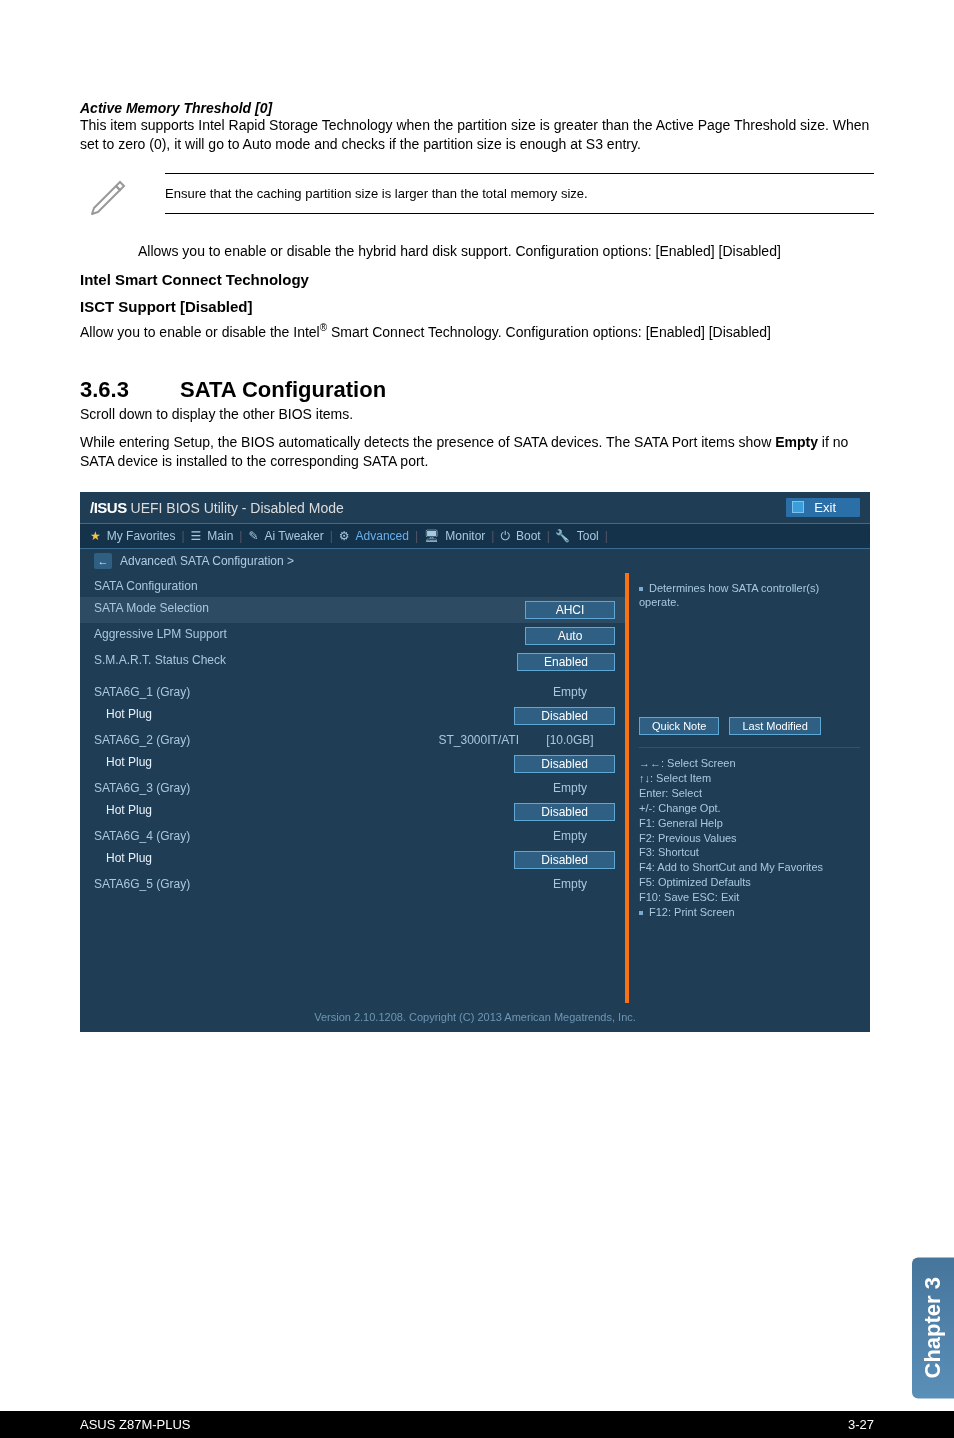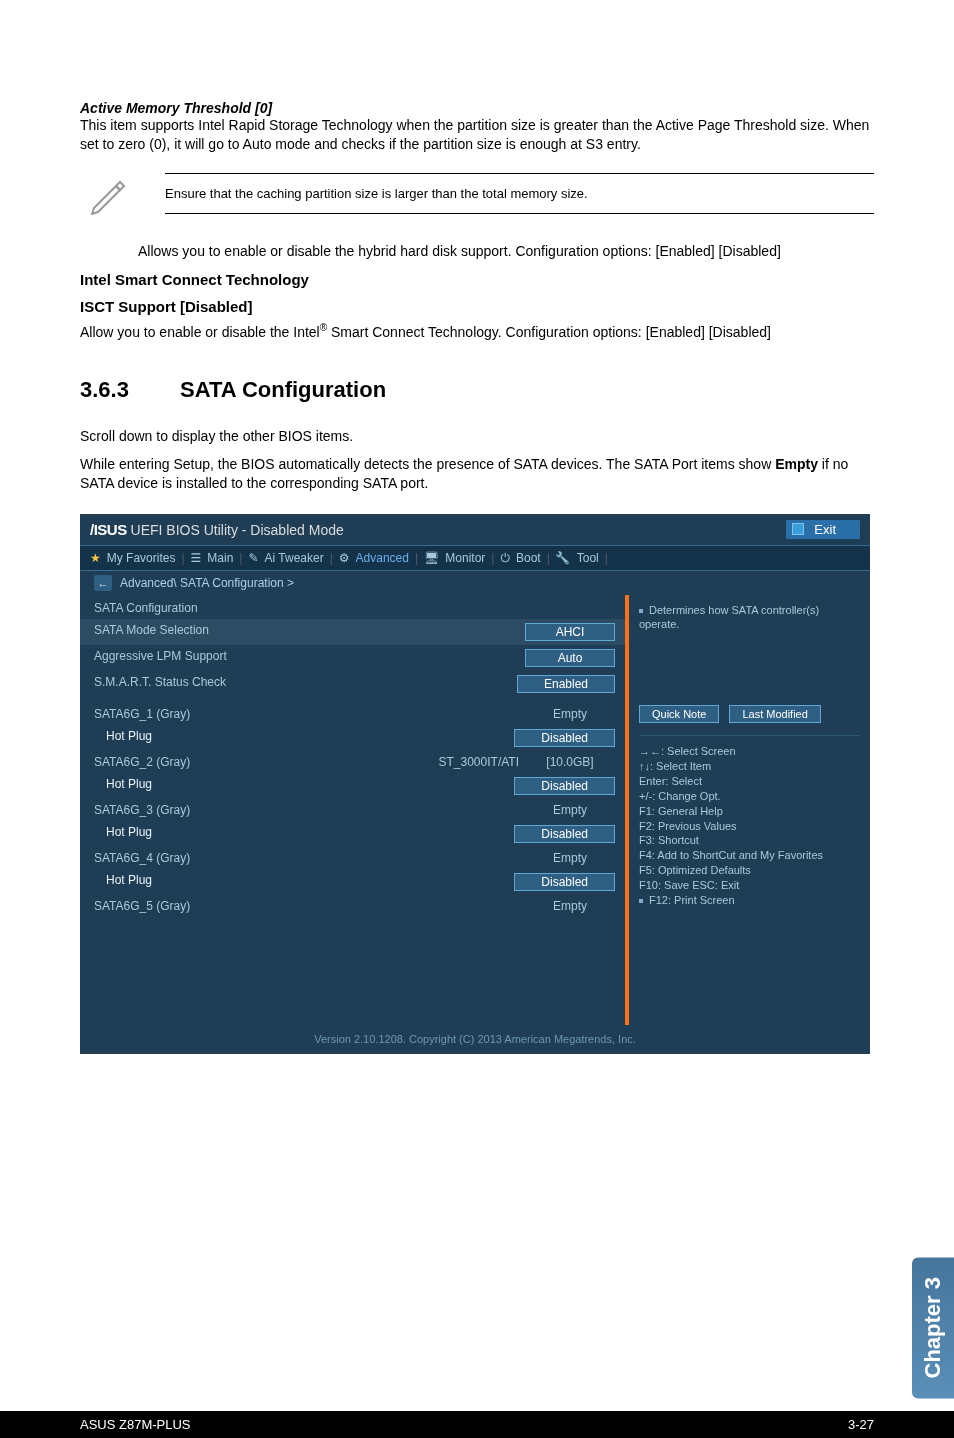--- a/index.html
+++ b/index.html
@@ -29,21 +29,21 @@
       padding: 12px 0;
       flex: 1;
       font-size: 13px;
     }
     .h-sub { margin-left: 58px; }
     .h-sub .bold { font-weight: bold; margin-bottom: 6px; }
     .h-sub .txt { margin-bottom: 10px; line-height: 1.35;}
     .bold-line { font-weight: bold; margin-top: 10px; margin-bottom: 6px; font-size: 15px;}
     .body-text { line-height: 1.4; margin-bottom: 8px; }
     .sup { font-size: 10px; vertical-align: super; }
-    .sec-head { font-size: 22px; font-weight: bold; color: #000; margin-top: 35px; margin-bottom: 24px;}
+    .sec-head { font-size: 22px; font-weight: bold; color: #000; margin-top: 35px; margin-bottom: 2px;}
     .sec-num { display: inline-block; width: 100px; }
     
     
     .bios-shot {
       margin: 20px 0 0 0;
       width: 790px;
       height: 540px;
       background: #1f3e56;
       position: relative;
       font-family: Arial, sans-serif;
@@ -106,21 +106,21 @@
       color: #fff;
       padding: 1px 26px;
       font-size: 12px;
       min-width: 90px;
       text-align: center;
       display: inline-block;
     }
     .bios-row.highlight { background: #2d4c63; margin: 0 -10px 0 -14px; padding: 4px 10px 4px 14px; }
     .w-val { color: #a8c9dd; font-size:12px; min-width:90px; text-align:center; display:inline-block;}
     .right-desc { font-size: 11px; color: #a8c9dd; line-height: 1.3; }
-    .quick-note-row { display: flex; gap: 10px; margin-top: 74px; margin-bottom: 10px;}
+    .quick-note-row { display: flex; gap: 10px; margin-top: 108px; margin-bottom: 10px;}
     .quick-note, .last-mod {
       background: #2f5f83;
       border: 1px solid #5fa8d6;
       color: #fff;
       font-size: 11px;
       padding: 2px 12px;
       white-space: nowrap;
     }
     .nav-help { font-size: 11px; color: #a8c9dd; line-height: 1.35; margin-top: 12px; border-top:1px solid #2a5776; padding-top:8px;}
     .bios-footer { text-align: center; font-size: 11px; color: #6e96b3; padding: 4px 0; position: absolute; bottom: 5px; width: 100%;}

